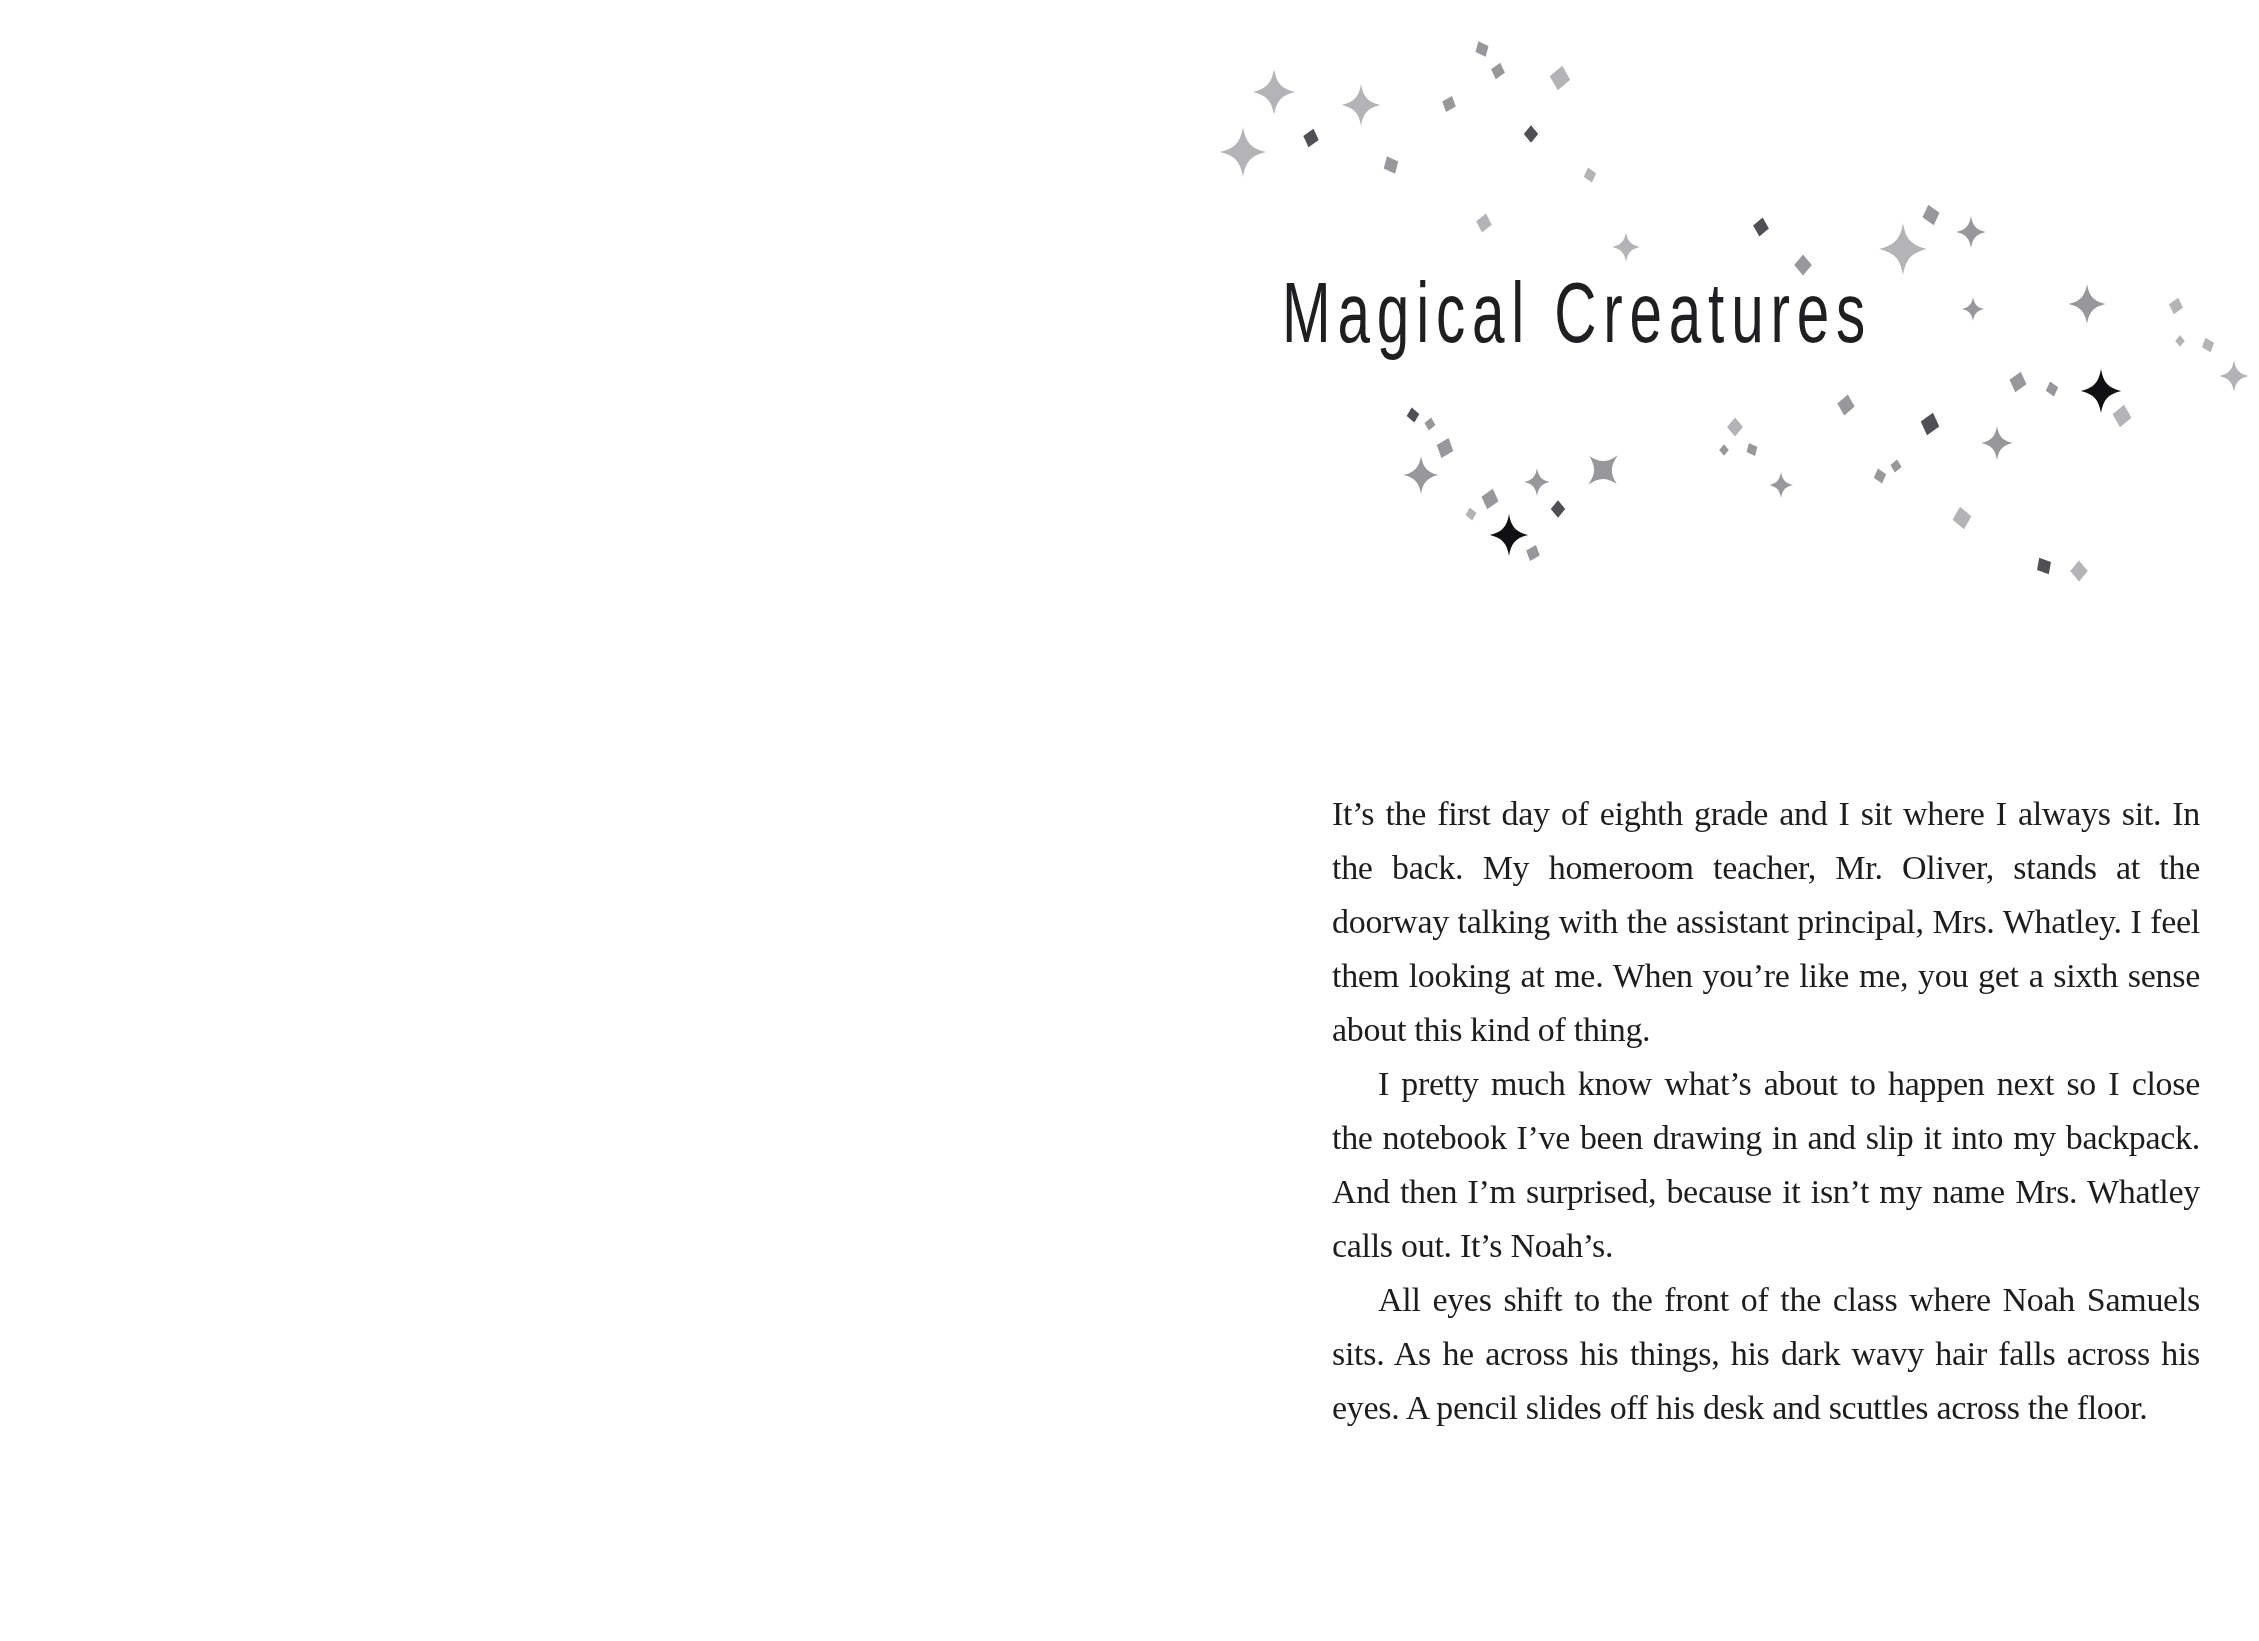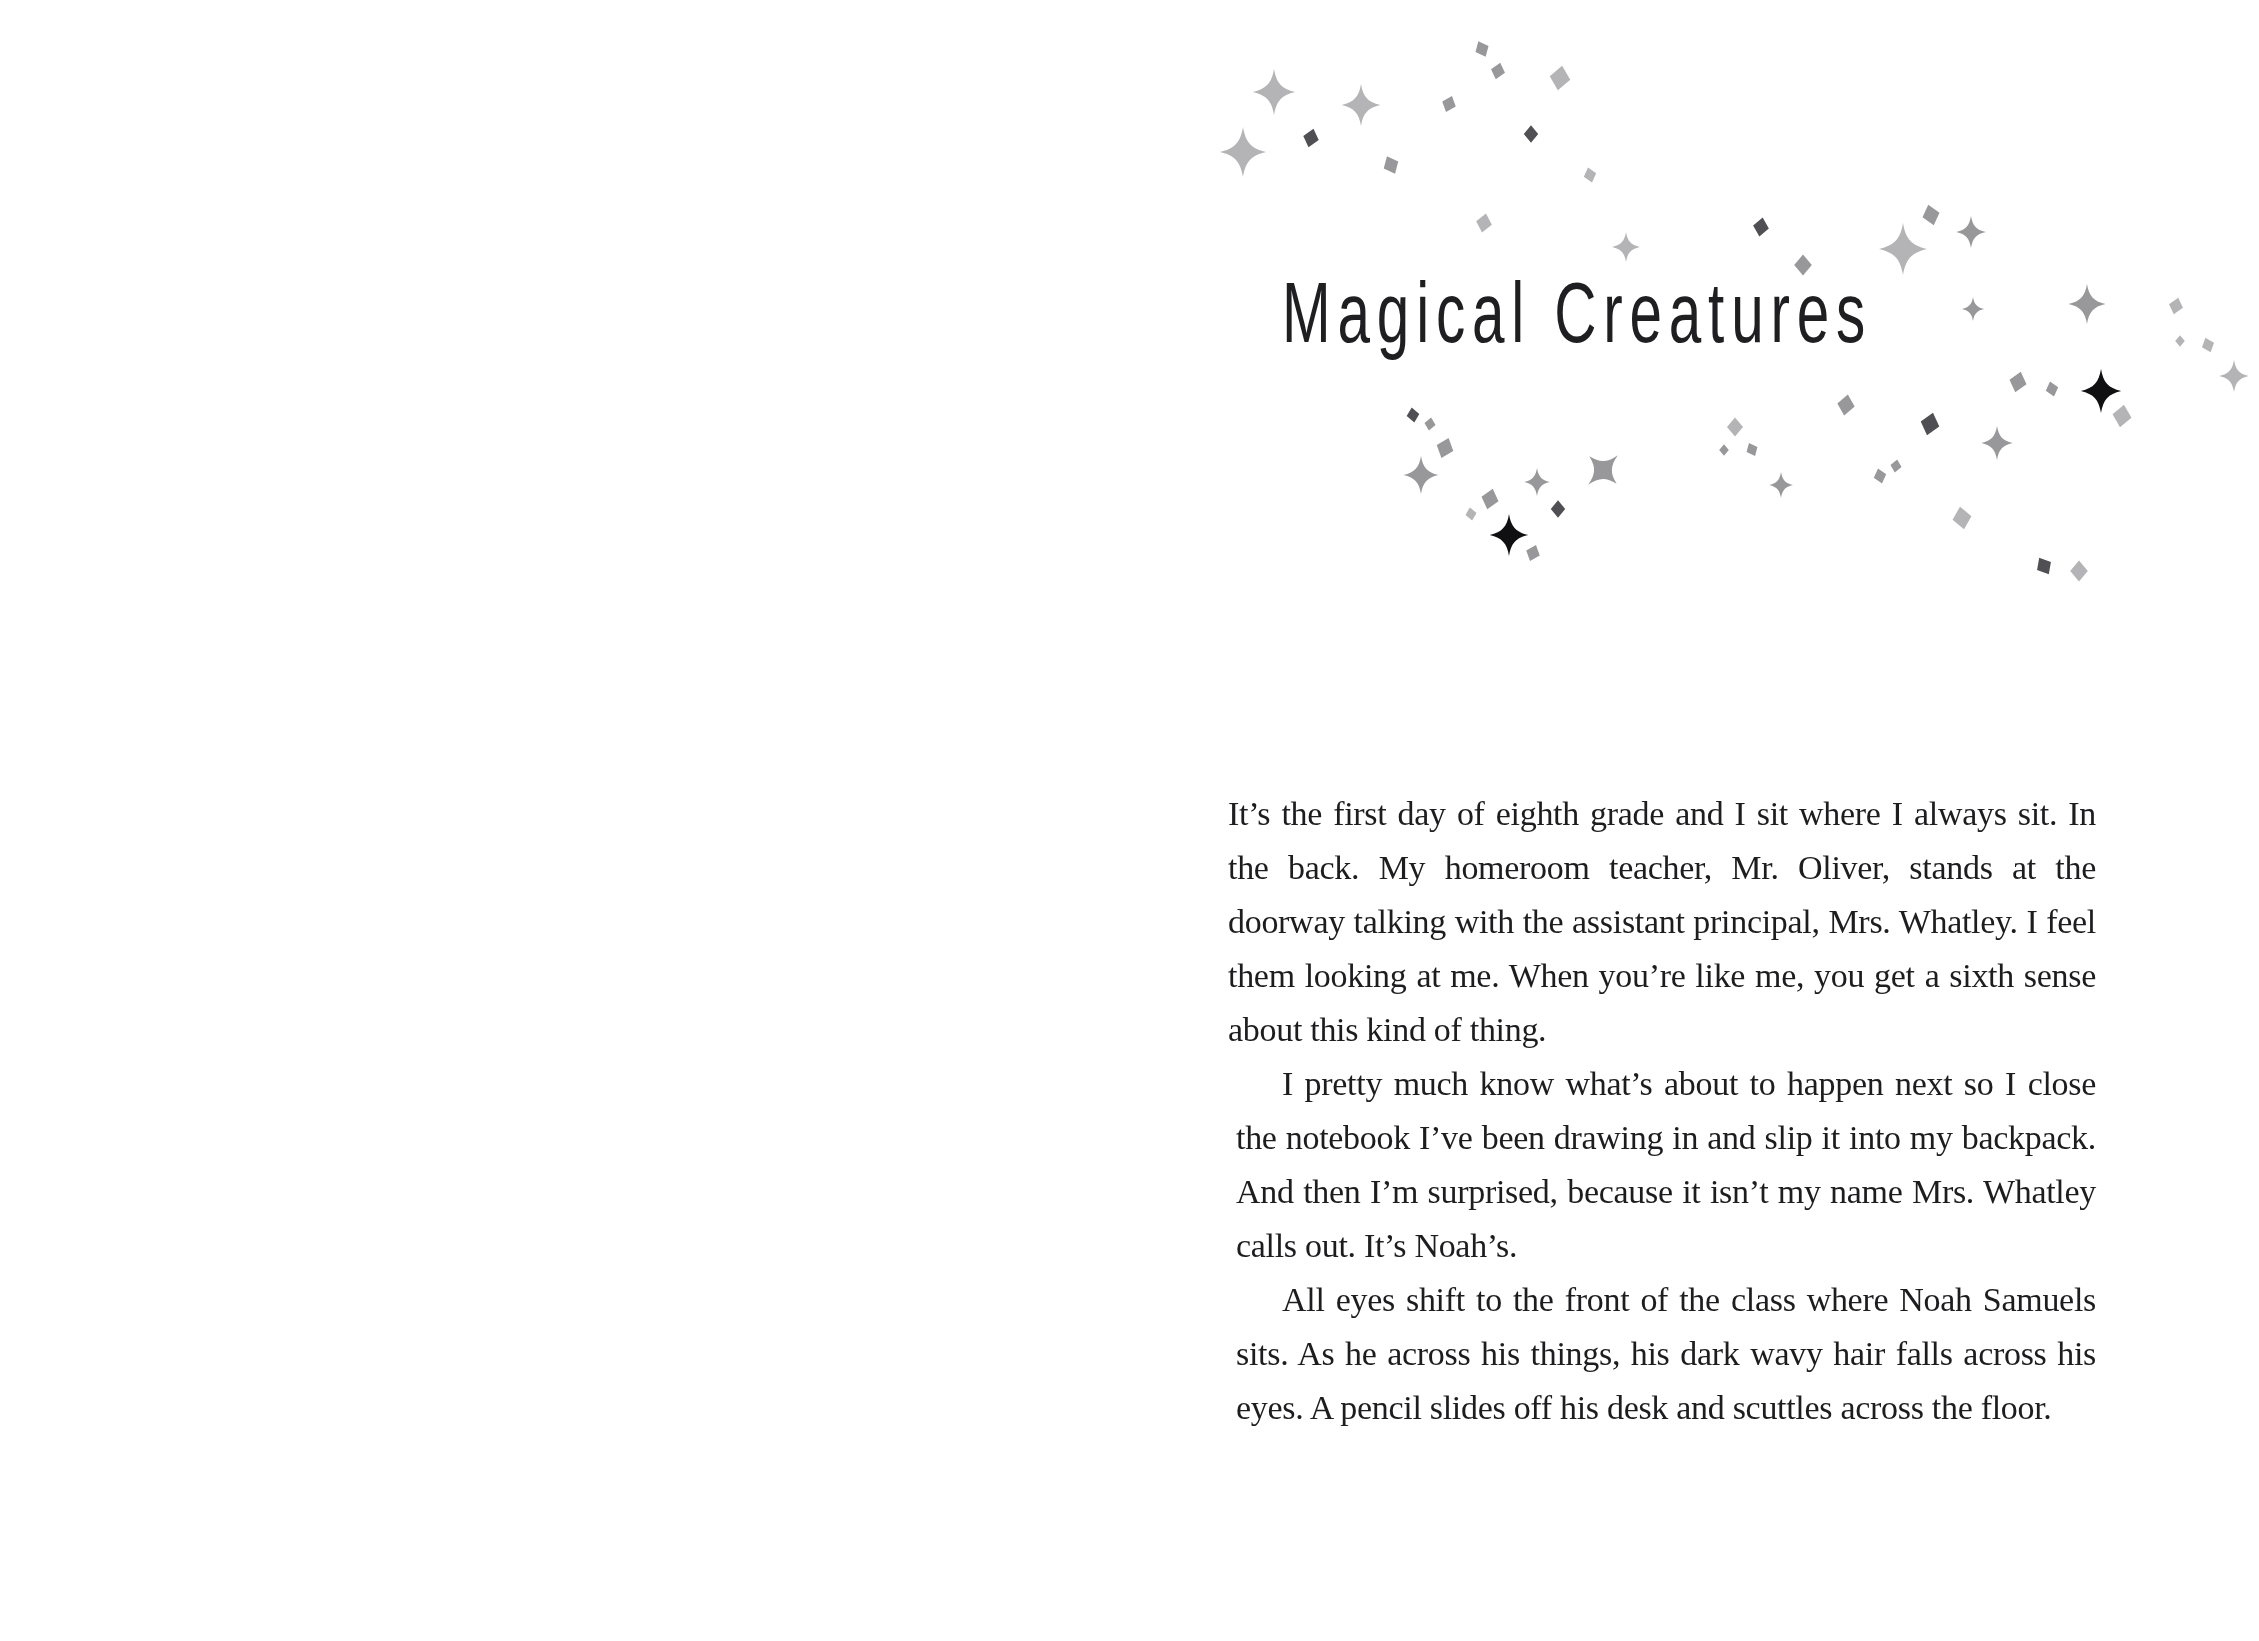--- a/index.html
+++ b/index.html
@@ -45,32 +45,32 @@
     letter-spacing: 10px;
     color: #1f1f22;
     white-space: nowrap;
     transform: scaleX(0.68);
     transform-origin: left top;
     line-height: 1.1;
   }
 
   #chapter-text {
     position: absolute;
-    left: 1228px;
+    left: 1332px;
     top: 787px;
     width: 868px;
     font-family: "Liberation Serif", serif;
     font-size: 34px;
     line-height: 54px;
     letter-spacing: -0.3px;
     color: #1d1d1f;
     text-align: justify;
   }
   #chapter-text p { margin: 0; }
-  #chapter-text p.indented { text-indent: 46px; margin-left: 8px; }
+  #chapter-text p.indented { text-indent: 46px; }
 </style>
 </head>
 <body>
 
 <div id="book-spread">
   <div class="page left"></div>
   <div class="page right"></div>
 
   <div id="sparkle-field">
       <svg viewBox="0 0 100 100" width="46" height="58" style="left: 1251px; top: 63px; transform: rotate(0deg);">

